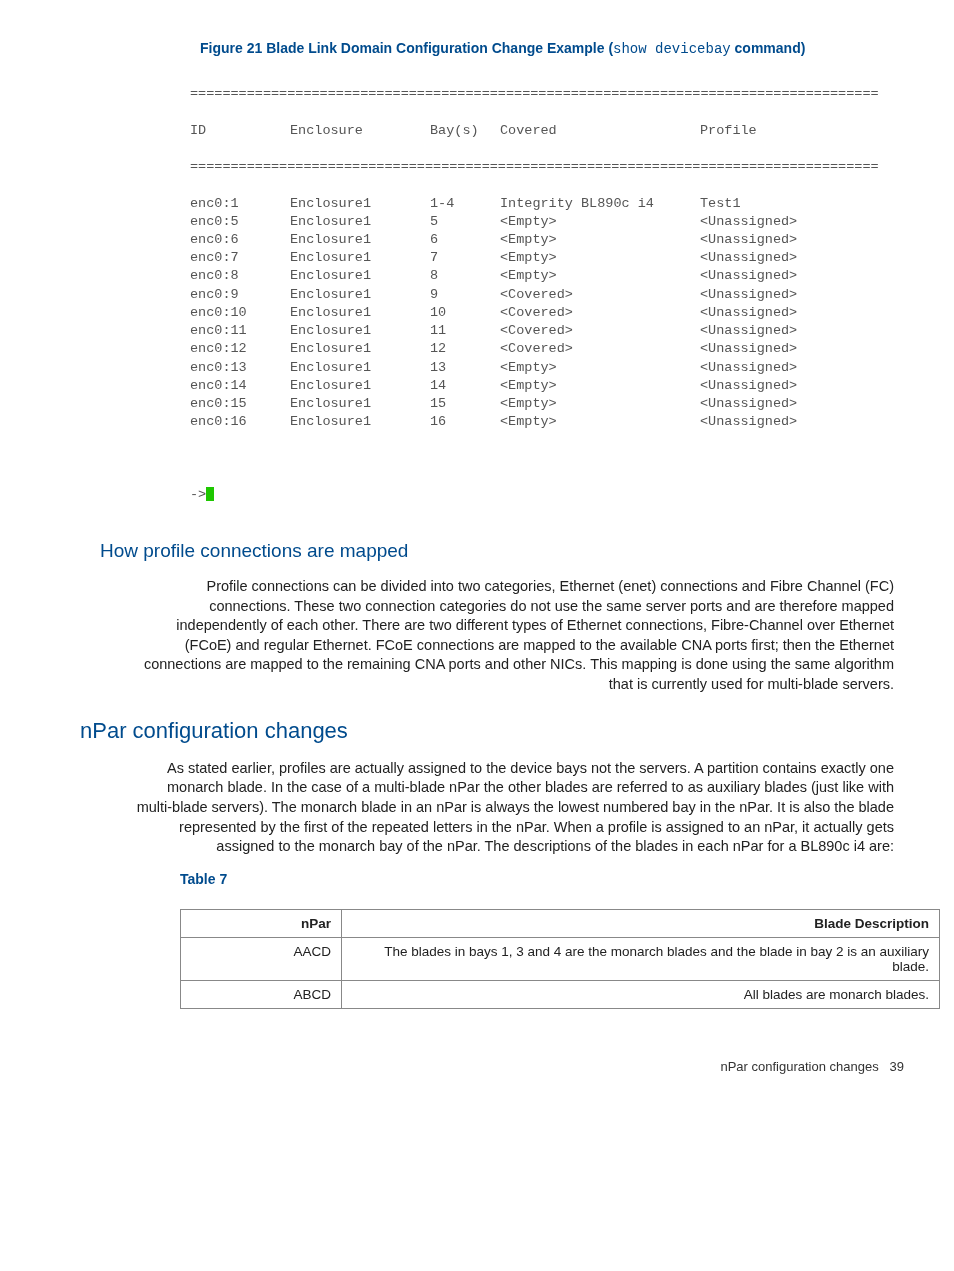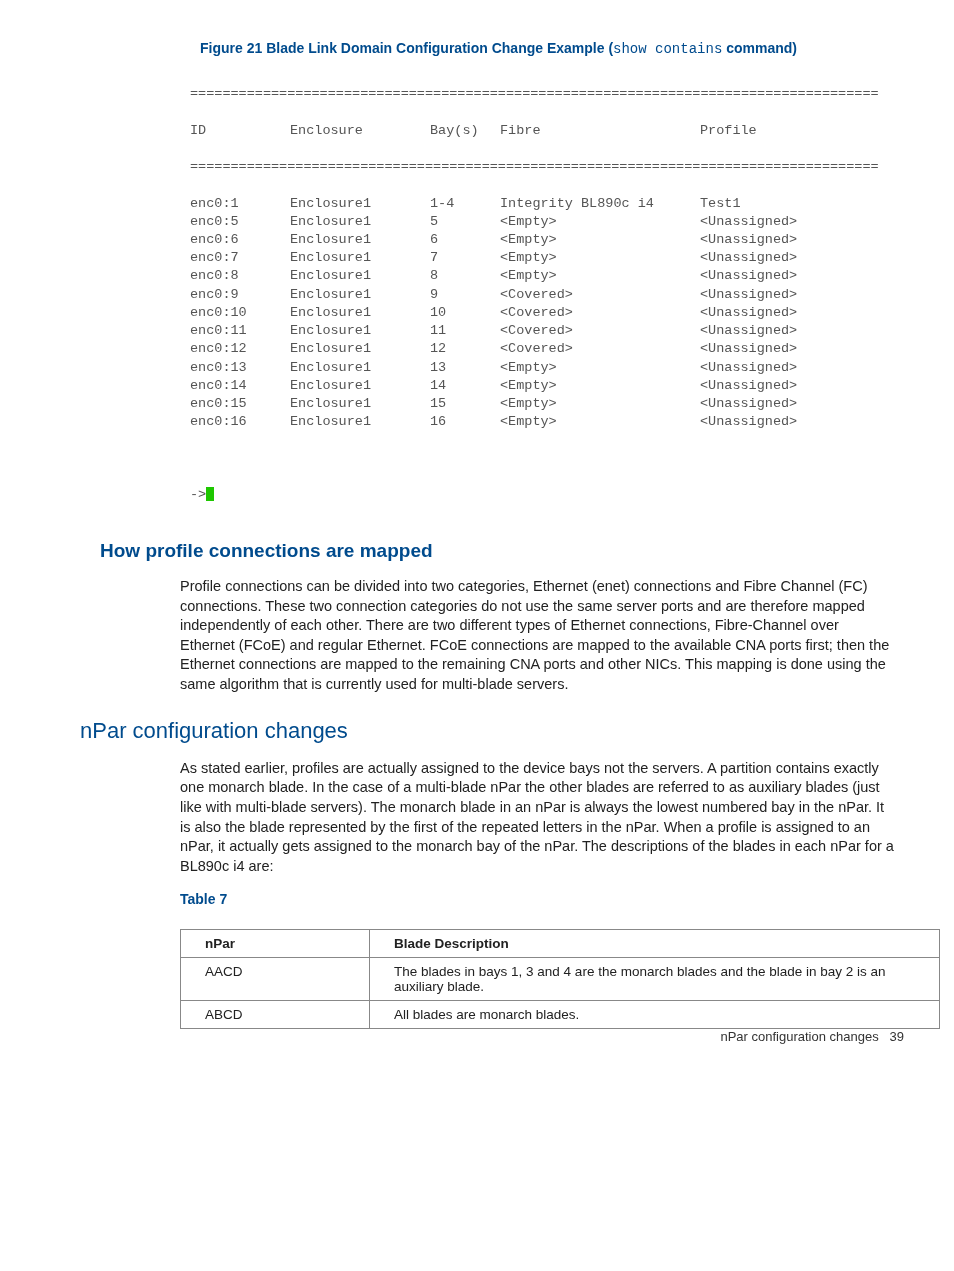--- a/index.html
+++ b/index.html
@@ -51,68 +51,70 @@
     vertical-align: middle;
   }
   h2.section {
     color: #004b8d;
     font-weight: normal;
     font-size: 22px;
     margin: 24px 0 6px 0;
   }
   h3.subsection {
     color: #004b8d;
-    font-weight: bold;
+    font-weight: normal;
     font-size: 19px;
     margin: 18px 0 6px 20px;
   }
   .body-text {
-    margin-left: 100px;
+    margin-left: 52px;
     margin-right: 10px;
     line-height: 1.35;
     font-size: 14.5px;
+    text-align: right;
   }
   .table-label {
     color: #004b8d;
     font-weight: bold;
     font-size: 14px;
     margin: 14px 0 22px 100px;
   }
   table.data {
     border-collapse: collapse;
     margin-left: 100px;
     width: 760px;
     font-size: 13.5px;
   }
   table.data th, table.data td {
     border: 1px solid #888;
-    padding: 6px 24px;
-    text-align: left;
+    padding: 6px 10px;
+    text-align: right;
     vertical-align: top;
   }
   table.data th {
     font-weight: bold;
     background: #fff;
   }
   .footer {
     text-align: right;
     font-size: 13px;
+    margin-top: 50px;
     color: #333;
   }
 </style>
 </head>
 <body>
 
 <div class="fig-caption">
-  <span>Figure 21 Blade Link Domain Configuration Change Example (</span><span class="cmd">show contains</span><span> command)</span>
+  <span>Figure 21 Blade Link Domain Configuration Change Example (</span><span class="cmd">show devicebay</span><span> command)</span>
 </div>
 
 <div class="terminal">
 <div class="divider">=====================================================================================</div>
-<div class="row"><span class="c-id">ID</span><span class="c-enc">Enclosure</span><span class="c-bay">Bay(s)</span><span class="c-dev">Fibre</span><span class="c-prof">Profile</span></div>
+<div class="row"><span class="c-id">ID</span><span class="c-enc">Enclosure</span><span class="c-bay">Bay(s)</span><span class="c-dev">Covered</span><span class="c-prof">Profile</span></div>
 <div class="divider">=====================================================================================</div>
 <div id="term-rows"><div class="row"><span class="c-id">enc0:1</span><span class="c-enc">Enclosure1</span><span class="c-bay">1-4</span><span class="c-dev">Integrity BL890c i4</span><span class="c-prof">Test1</span></div><div class="row"><span class="c-id">enc0:5</span><span class="c-enc">Enclosure1</span><span class="c-bay">5</span><span class="c-dev">&lt;Empty&gt;</span><span class="c-prof">&lt;Unassigned&gt;</span></div><div class="row"><span class="c-id">enc0:6</span><span class="c-enc">Enclosure1</span><span class="c-bay">6</span><span class="c-dev">&lt;Empty&gt;</span><span class="c-prof">&lt;Unassigned&gt;</span></div><div class="row"><span class="c-id">enc0:7</span><span class="c-enc">Enclosure1</span><span class="c-bay">7</span><span class="c-dev">&lt;Empty&gt;</span><span class="c-prof">&lt;Unassigned&gt;</span></div><div class="row"><span class="c-id">enc0:8</span><span class="c-enc">Enclosure1</span><span class="c-bay">8</span><span class="c-dev">&lt;Empty&gt;</span><span class="c-prof">&lt;Unassigned&gt;</span></div><div class="row"><span class="c-id">enc0:9</span><span class="c-enc">Enclosure1</span><span class="c-bay">9</span><span class="c-dev">&lt;Covered&gt;</span><span class="c-prof">&lt;Unassigned&gt;</span></div><div class="row"><span class="c-id">enc0:10</span><span class="c-enc">Enclosure1</span><span class="c-bay">10</span><span class="c-dev">&lt;Covered&gt;</span><span class="c-prof">&lt;Unassigned&gt;</span></div><div class="row"><span class="c-id">enc0:11</span><span class="c-enc">Enclosure1</span><span class="c-bay">11</span><span class="c-dev">&lt;Covered&gt;</span><span class="c-prof">&lt;Unassigned&gt;</span></div><div class="row"><span class="c-id">enc0:12</span><span class="c-enc">Enclosure1</span><span class="c-bay">12</span><span class="c-dev">&lt;Covered&gt;</span><span class="c-prof">&lt;Unassigned&gt;</span></div><div class="row"><span class="c-id">enc0:13</span><span class="c-enc">Enclosure1</span><span class="c-bay">13</span><span class="c-dev">&lt;Empty&gt;</span><span class="c-prof">&lt;Unassigned&gt;</span></div><div class="row"><span class="c-id">enc0:14</span><span class="c-enc">Enclosure1</span><span class="c-bay">14</span><span class="c-dev">&lt;Empty&gt;</span><span class="c-prof">&lt;Unassigned&gt;</span></div><div class="row"><span class="c-id">enc0:15</span><span class="c-enc">Enclosure1</span><span class="c-bay">15</span><span class="c-dev">&lt;Empty&gt;</span><span class="c-prof">&lt;Unassigned&gt;</span></div><div class="row"><span class="c-id">enc0:16</span><span class="c-enc">Enclosure1</span><span class="c-bay">16</span><span class="c-dev">&lt;Empty&gt;</span><span class="c-prof">&lt;Unassigned&gt;</span></div></div>
 <div>&nbsp;</div>
 <div><span>-&gt;</span><span class="cursor"></span></div>
 </div>
 
 <h3 class="subsection">How profile connections are mapped</h3>
 <p class="body-text">Profile connections can be divided into two categories, Ethernet (enet) connections and Fibre Channel (FC) connections. These two connection categories do not use the same server ports and are therefore mapped independently of each other. There are two different types of Ethernet connections, Fibre-Channel over Ethernet (FCoE) and regular Ethernet. FCoE connections are mapped to the available CNA ports first; then the Ethernet connections are mapped to the remaining CNA ports and other NICs. This mapping is done using the same algorithm that is currently used for multi-blade servers.</p>
 
 <h2 class="section">nPar configuration changes</h2>

